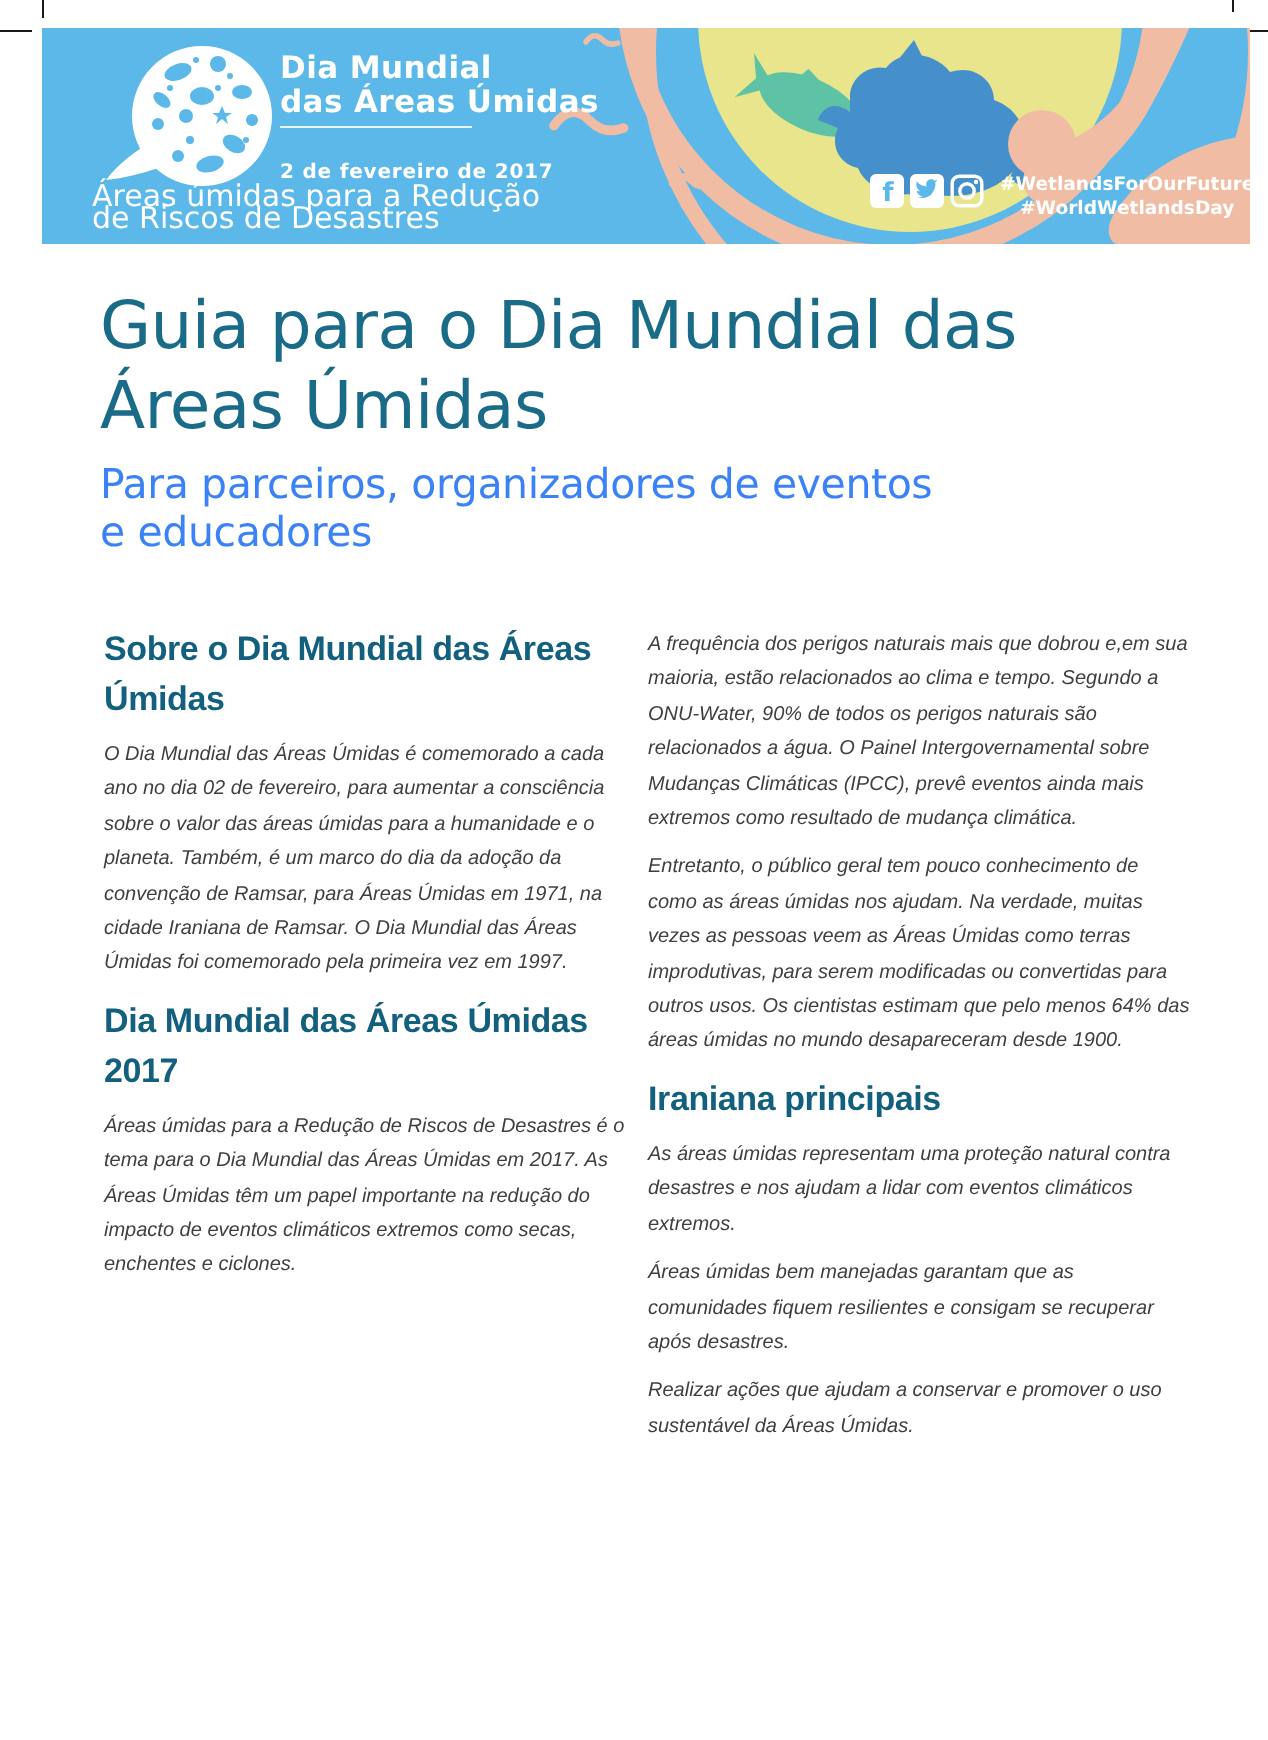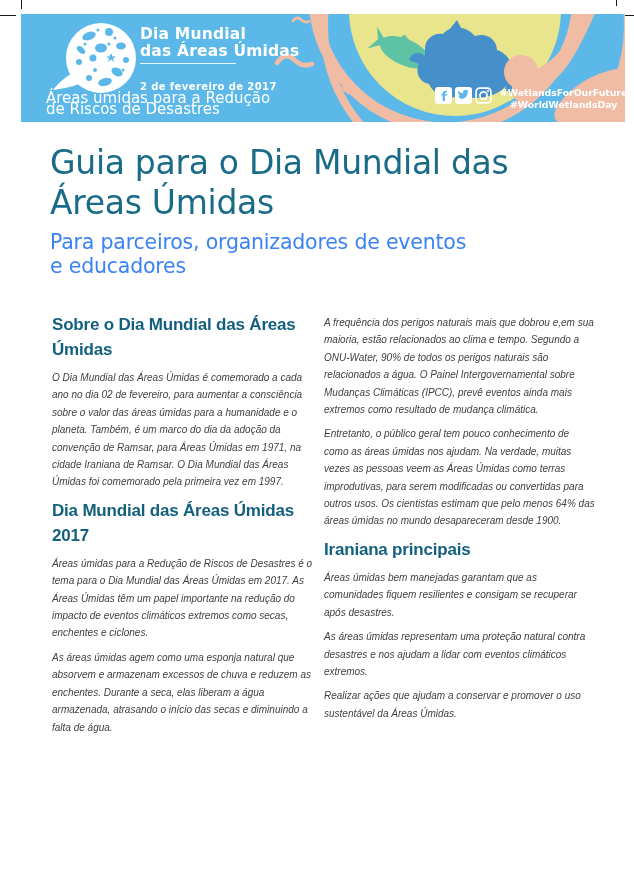--- a/index.html
+++ b/index.html
@@ -192,27 +192,26 @@
   <div class="doc-subtitle">
     <span>Para parceiros, organizadores de eventos</span>
     <span>e educadores</span>
   </div>
 
   <div class="col col-left">
     <h2>Sobre o Dia Mundial das Áreas Úmidas</h2>
     <p>O Dia Mundial das Áreas Úmidas é comemorado a cada ano no dia 02 de fevereiro, para aumentar a consciência sobre o valor das áreas úmidas para a humanidade e o planeta. Também, é um marco do dia da adoção da convenção de Ramsar, para Áreas Úmidas em 1971, na cidade Iraniana de Ramsar. O Dia Mundial das Áreas Úmidas foi comemorado pela primeira vez em 1997.</p>
     <h2 class="mt">Dia Mundial das Áreas Úmidas 2017</h2>
     <p>Áreas úmidas para a Redução de Riscos de Desastres é o tema para o Dia Mundial das Áreas Úmidas em 2017. As Áreas Úmidas têm um papel importante na redução do impacto de eventos climáticos extremos como secas, enchentes e ciclones.</p>
-    <p>As áreas úmidas agem como uma esponja natural que absorvem e armazenam excessos de chuva e reduzem as enchentes. Durante a seca, elas liberam a água armazenada, atrasando o início das secas e diminuindo a falta de água.</p>
   </div>
 
   <div class="col col-right">
     <p>A frequência dos perigos naturais mais que dobrou e,em sua maioria, estão relacionados ao clima e tempo. Segundo a ONU-Water, 90% de todos os perigos naturais são relacionados a água.  O Painel Intergovernamental sobre Mudanças Climáticas (IPCC), prevê eventos ainda mais extremos como resultado de mudança climática.</p>
     <p>Entretanto, o público geral tem pouco conhecimento de como as áreas úmidas nos ajudam.  Na verdade, muitas vezes as pessoas veem as Áreas Úmidas como terras improdutivas, para serem modificadas ou convertidas para outros usos.  Os cientistas estimam que pelo menos 64% das áreas úmidas no mundo desapareceram desde 1900.</p>
     <h2 class="mt">Iraniana principais</h2>
+    <p>As áreas úmidas representam uma proteção natural contra desastres e nos ajudam a lidar com eventos climáticos extremos.</p>
     <p>Áreas úmidas bem manejadas garantam que as comunidades fiquem resilientes e consigam se recuperar após desastres.</p>
-    <p>As áreas úmidas representam uma proteção natural contra desastres e nos ajudam a lidar com eventos climáticos extremos.</p>
     <p>Realizar ações que ajudam a conservar e promover o uso sustentável da Áreas Úmidas.</p>
   </div>
 
   <div class="footer"></div>
 
 </div>
 
 </body></html>

